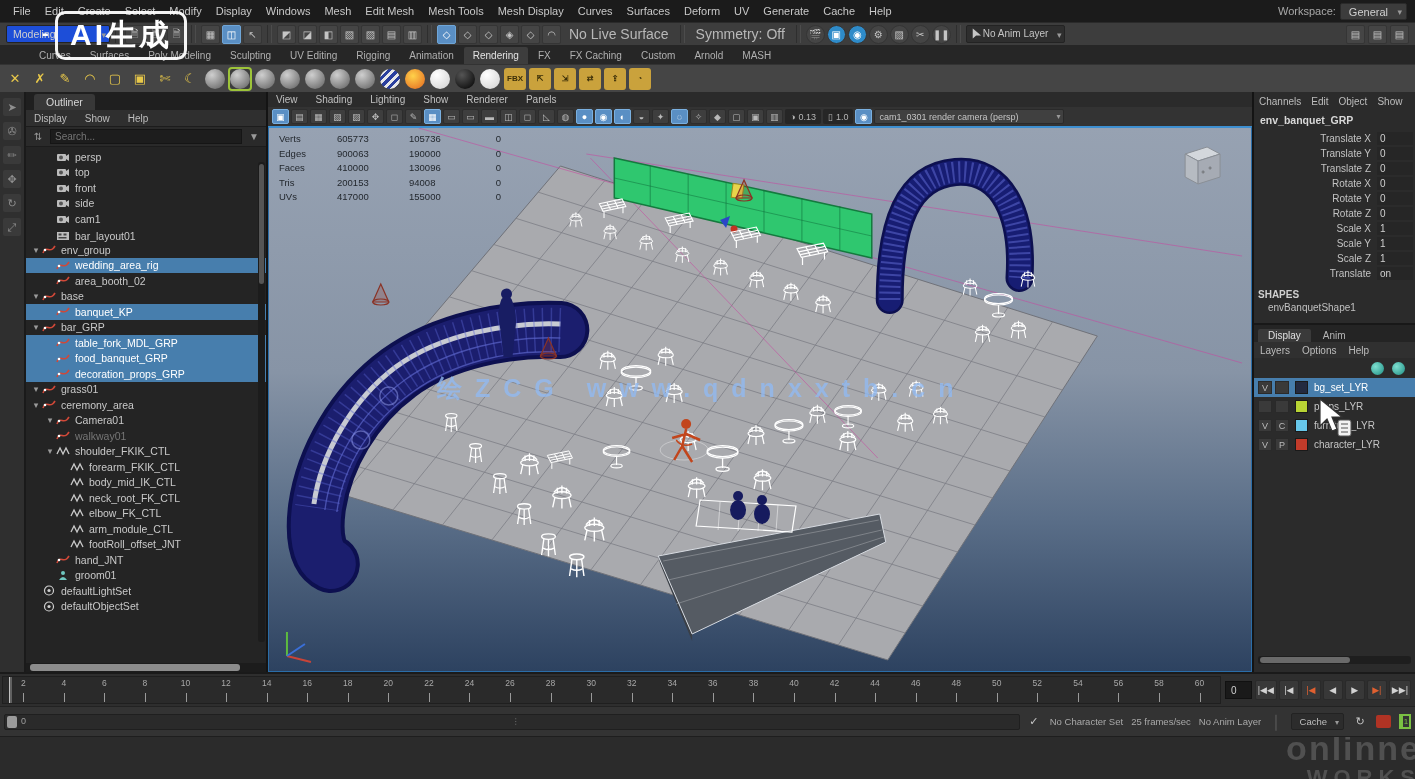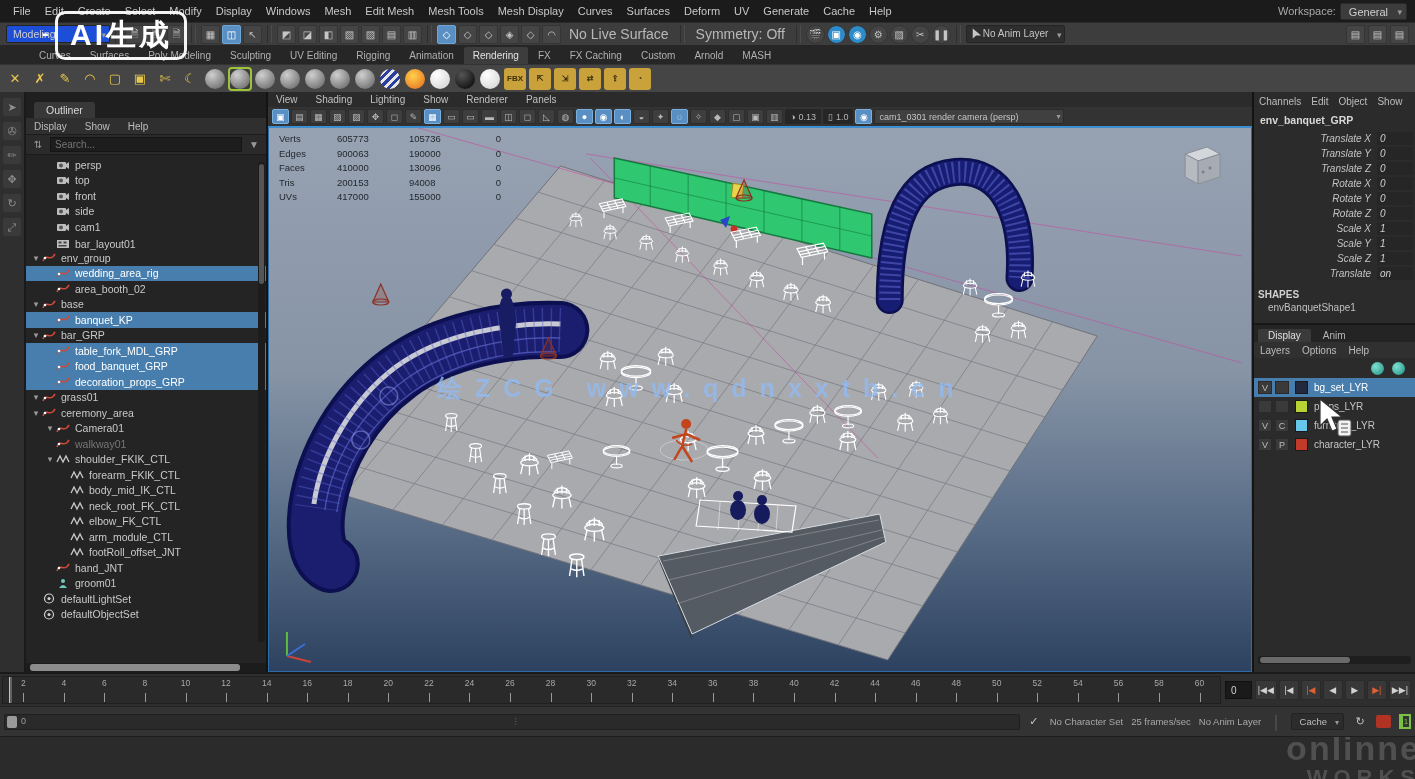--- a/index.html
+++ b/index.html
@@ -47,21 +47,21 @@
 
   
   #main { height:580px; display:flex; background:#1e1e1e; }
   #toolbox { width:26px; background:#2f2f2f; border-right:2px solid #1a1a1a; display:flex; flex-direction:column;
     align-items:center; padding-top:6px; gap:6px; }
   .tool-ico { width:18px; height:18px; background:#3a3a3a; border-radius:2px; color:#8f8f8f; font-size:11px;
     display:flex; align-items:center; justify-content:center; }
 
   
   #outliner { width:242px; background:#242424; border-right:2px solid #141414; display:flex; flex-direction:column; position:relative; }
-  #outliner-tabrow { height:26px; background:#1f1f1f; display:flex; align-items:flex-end; padding-left:8px; }
+  #outliner-tabrow { height:18px; background:#1f1f1f; display:flex; align-items:flex-end; padding-left:8px; }
   #outliner-tab { background:#383838; color:#d8d8d8; font-size:10.5px; padding:2px 12px; border-radius:3px 3px 0 0; }
   #outliner-menus { height:17px; display:flex; gap:2px; align-items:center; background:#2f2f2f; border-bottom:1px solid #1c1c1c;}
   #outliner-menus span { font-size:10px; color:#bdbdbd; padding:0 8px; }
   #outliner-search { height:20px; display:flex; align-items:center; gap:4px; padding:0 4px; background:#2a2a2a; border-bottom:1px solid #1c1c1c;}
   #outliner-search .sicon { color:#9a9a9a; font-size:10px; width:16px; text-align:center;}
   #outliner-search input { flex:1; height:15px; background:#1d1d1d; border:1px solid #151515; color:#bbb; font-size:10px; padding:0 4px; }
   #outliner-list { flex:1; overflow:hidden; padding-top:2px; position:relative; }
   .ol-row { height:15.5px; display:flex; align-items:center; font-size:10.5px; color:#c9c9c9; white-space:nowrap; padding-left:4px;}
   .ol-row.sel { background:#477ead; color:#fff; }
   .ol-row.dim { color:#767676; }
@@ -92,21 +92,21 @@
   #hud .hrow span { display:inline-block; }
   #hud .hl { width:58px; }
   #hud .hv { width:72px; }
   #hud .hz { width:20px; text-align:right; }
 
   
   #rightpanel { width:163px; background:#2b2b2b; border-left:2px solid #141414; display:flex; flex-direction:column; position:relative;}
   #cb-menus { height:18px; display:flex; align-items:center; background:#2b2b2b; }
   #cb-menus span { font-size:10px; color:#bdbdbd; padding:0 5px; }
   #cb-object { font-size:10.5px; color:#d8d8d8; padding:4px 0 5px 6px; font-weight:bold; }
-  .cb-row { display:flex; height:15px; align-items:center; font-size:10px; color:#c3c3c3;font-style:italic; }
+  .cb-row { display:flex; height:15px; align-items:center; font-size:10px; color:#c3c3c3; }
   .cb-row .lbl { flex:1; text-align:right; padding-right:6px; }
   .cb-row .val { width:36px; color:#cfcfcf; background:#262626; height:13px; line-height:13px; padding-left:3px; margin-right:2px;}
   #cb-shapes { font-size:10px; font-weight:bold; color:#d0d0d0; padding:8px 0 2px 4px; }
   #cb-shape-name { font-size:10px; color:#c0c0c0; padding-left:14px; }
 
   #layer-panel { margin-top:10px; border-top:2px solid #181818; }
   #layer-tabs { height:17px; display:flex; align-items:flex-end; background:#242424; padding-left:4px; gap:2px;}
   #layer-tabs span { font-size:10px; color:#b5b5b5; padding:1px 10px; }
   #layer-tabs span.active { background:#3a3a3a; color:#e0e0e0; border-radius:2px 2px 0 0; }
   #layer-menus { height:16px; display:flex; align-items:center; background:#303030; }

